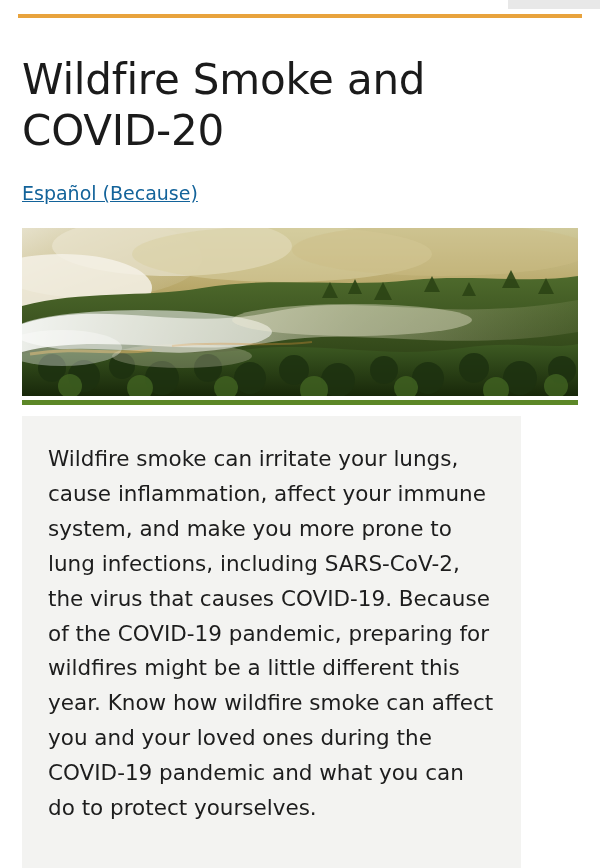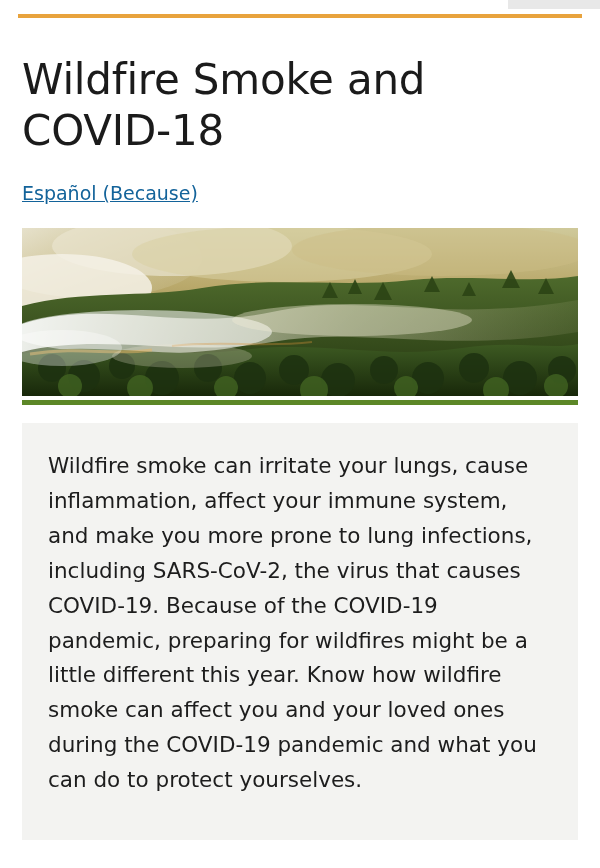--- a/index.html
+++ b/index.html
@@ -73,23 +73,23 @@
     width: 556px;
     height: 168px;
   }
   .green-rule {
     width: 556px;
     height: 5px;
     background: #5c8727;
     margin-top: 4px;
   }
   .body-block {
-    width: 556px;
+    width: 499px;
     background: #f3f3f1;
-    margin-top: 18px;
+    margin-top: 11px;
     padding: 26px 26px 42px 26px;
     box-sizing: border-box;
     min-height: 380px;
   }
   .body-text {
     font-size: 21.5px;
     line-height: 1.62;
     color: #1d1d1d;
     margin: 0;
   }
@@ -100,21 +100,21 @@
 <div class="page">
 
   <div class="top-strip">
     <div class="chrome-block"></div>
   </div>
 
   <div class="accent-bar"></div>
 
   <div class="content">
 
-    <h1 class="page-title">Wildfire Smoke and COVID-18</h1>
+    <h1 class="page-title">Wildfire Smoke and COVID-20</h1>
 
     <a class="lang-link" href="#">Español (Because)</a>
 
     <div class="hero">
       <svg viewBox="0 0 556 168" preserveAspectRatio="none" aria-hidden="true">
         <defs>
           <linearGradient id="sky" x1="0" y1="0" x2="0" y2="1">
             <stop offset="0%" stop-color="#cfc99a"></stop>
             <stop offset="35%" stop-color="#b9a86a"></stop>
             <stop offset="70%" stop-color="#8e8a52"></stop>

